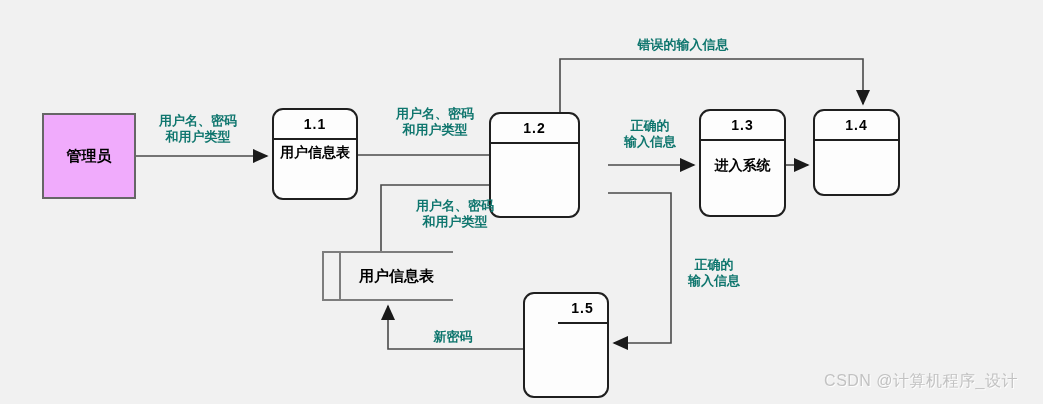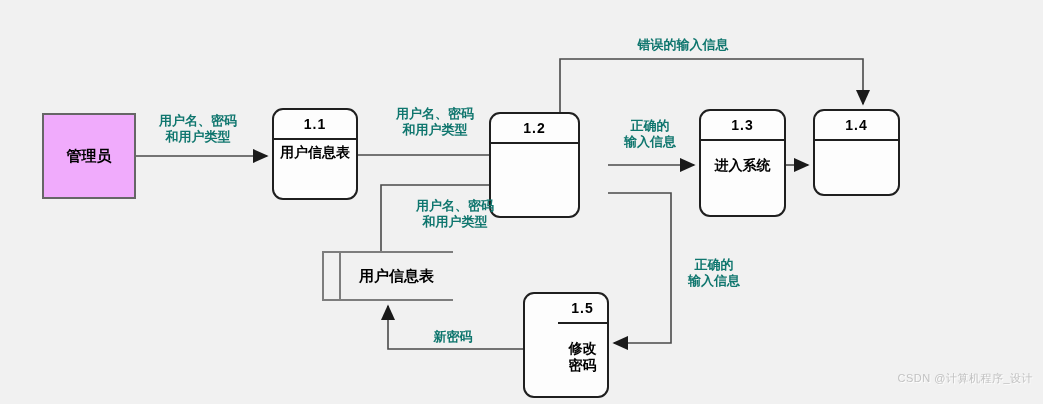--- a/index.html
+++ b/index.html
@@ -42,22 +42,22 @@
   }
 
   
   .flabel{
     position:absolute;transform:translate(-50%,-50%);
     white-space:pre-line;text-align:center;
     font-weight:bold;font-size:13px;line-height:16px;color:#0f766e;
   }
 
   .watermark{
-    position:absolute;right:10px;top:371px;
-    font-size:11px;color:#c2c2c2;letter-spacing:.5px;
+    position:absolute;right:25px;top:371px;
+    font-size:16px;color:#c2c2c2;letter-spacing:.5px;
     text-shadow:1px 1px 0 #fdfdfd;
   }
 </style>
 </head>
 <body>
 
 <div class="stage">
 
   <svg class="wires" viewBox="0 0 1043 404">
     <defs>
@@ -100,21 +100,20 @@
     <div class="p-head">1.3</div>
     <div class="p-body mid">进入系统</div>
   </div>
 
   <div class="process" style="left:813px;top:109px;width:87px;height:87px;">
     <div class="p-head">1.4</div>
   </div>
 
   <div class="process" style="left:523px;top:292px;width:86px;height:106px;padding-left:33px;">
     <div class="p-head">1.5</div>
-    <div class="p-body mid">修改密码</div>
   </div>
 
   <div class="store-label" style="left:340px;top:253px;width:113px;height:46px;">
     <span>用户信息表</span>
   </div>
 
   <div class="flabel" style="left:198px;top:129px;">用户名、密码
 和用户类型</div>
   <div class="flabel" style="left:435px;top:122px;">用户名、密码
 和用户类型</div>

